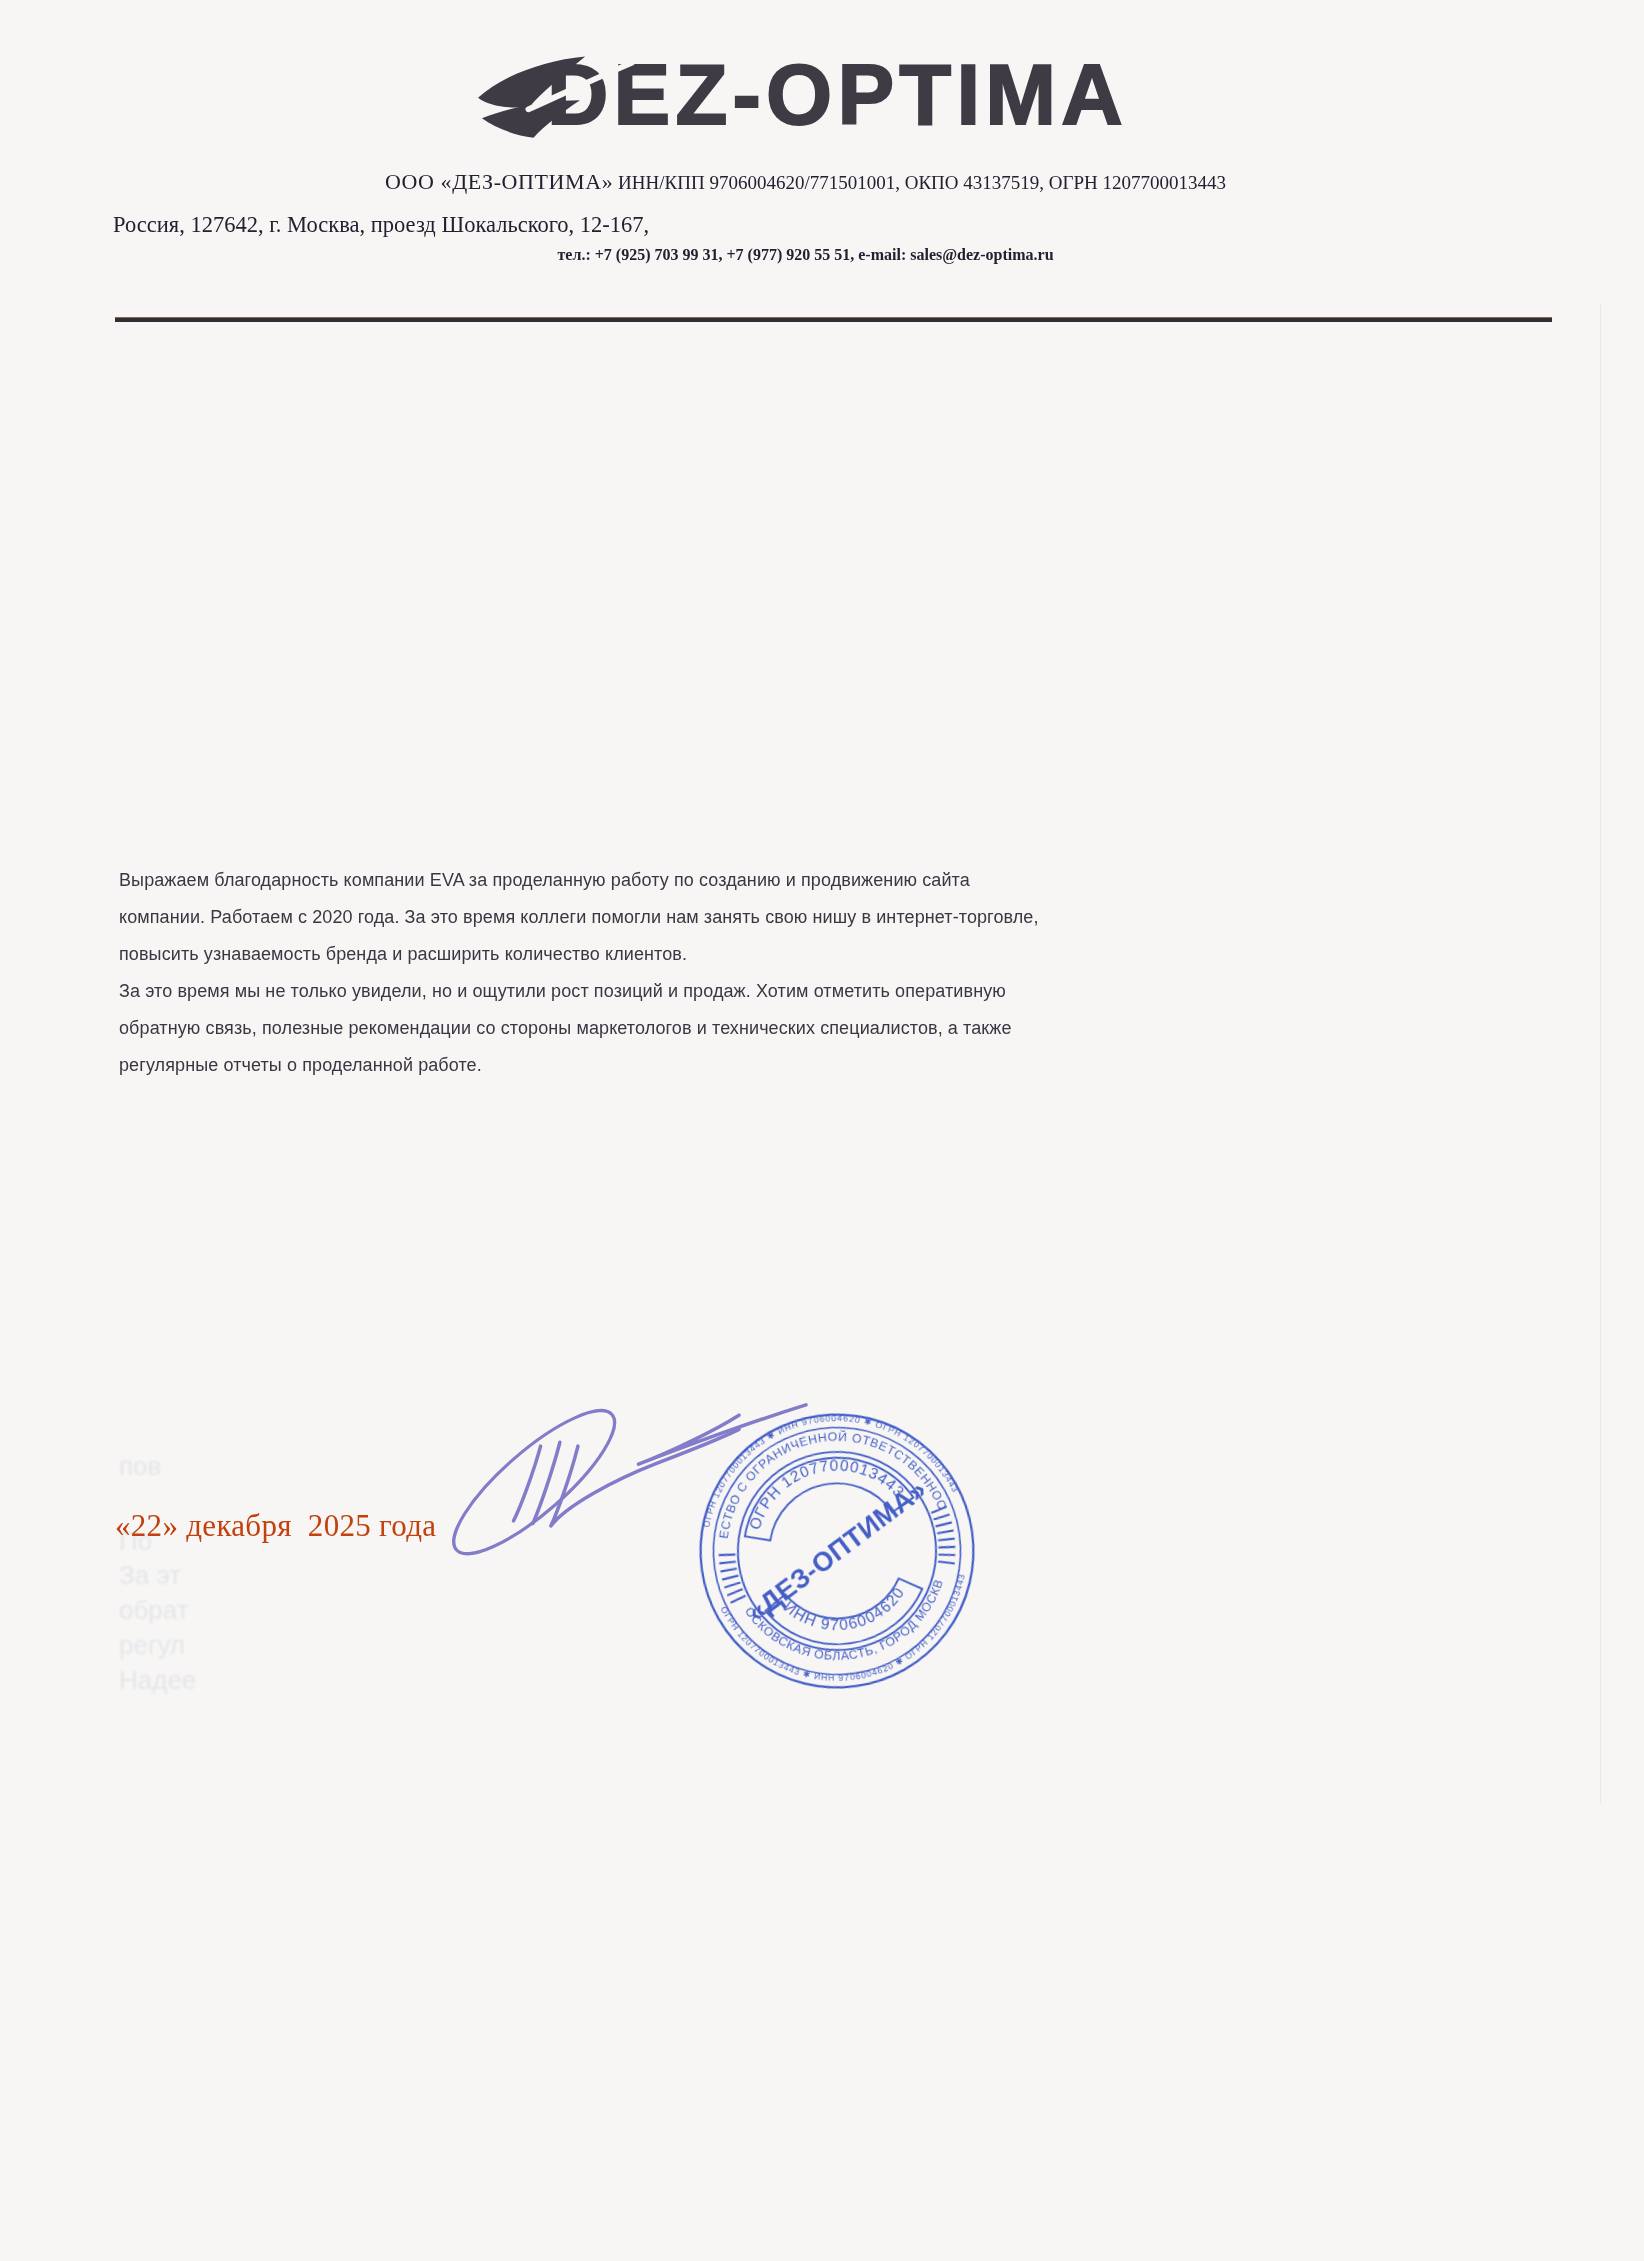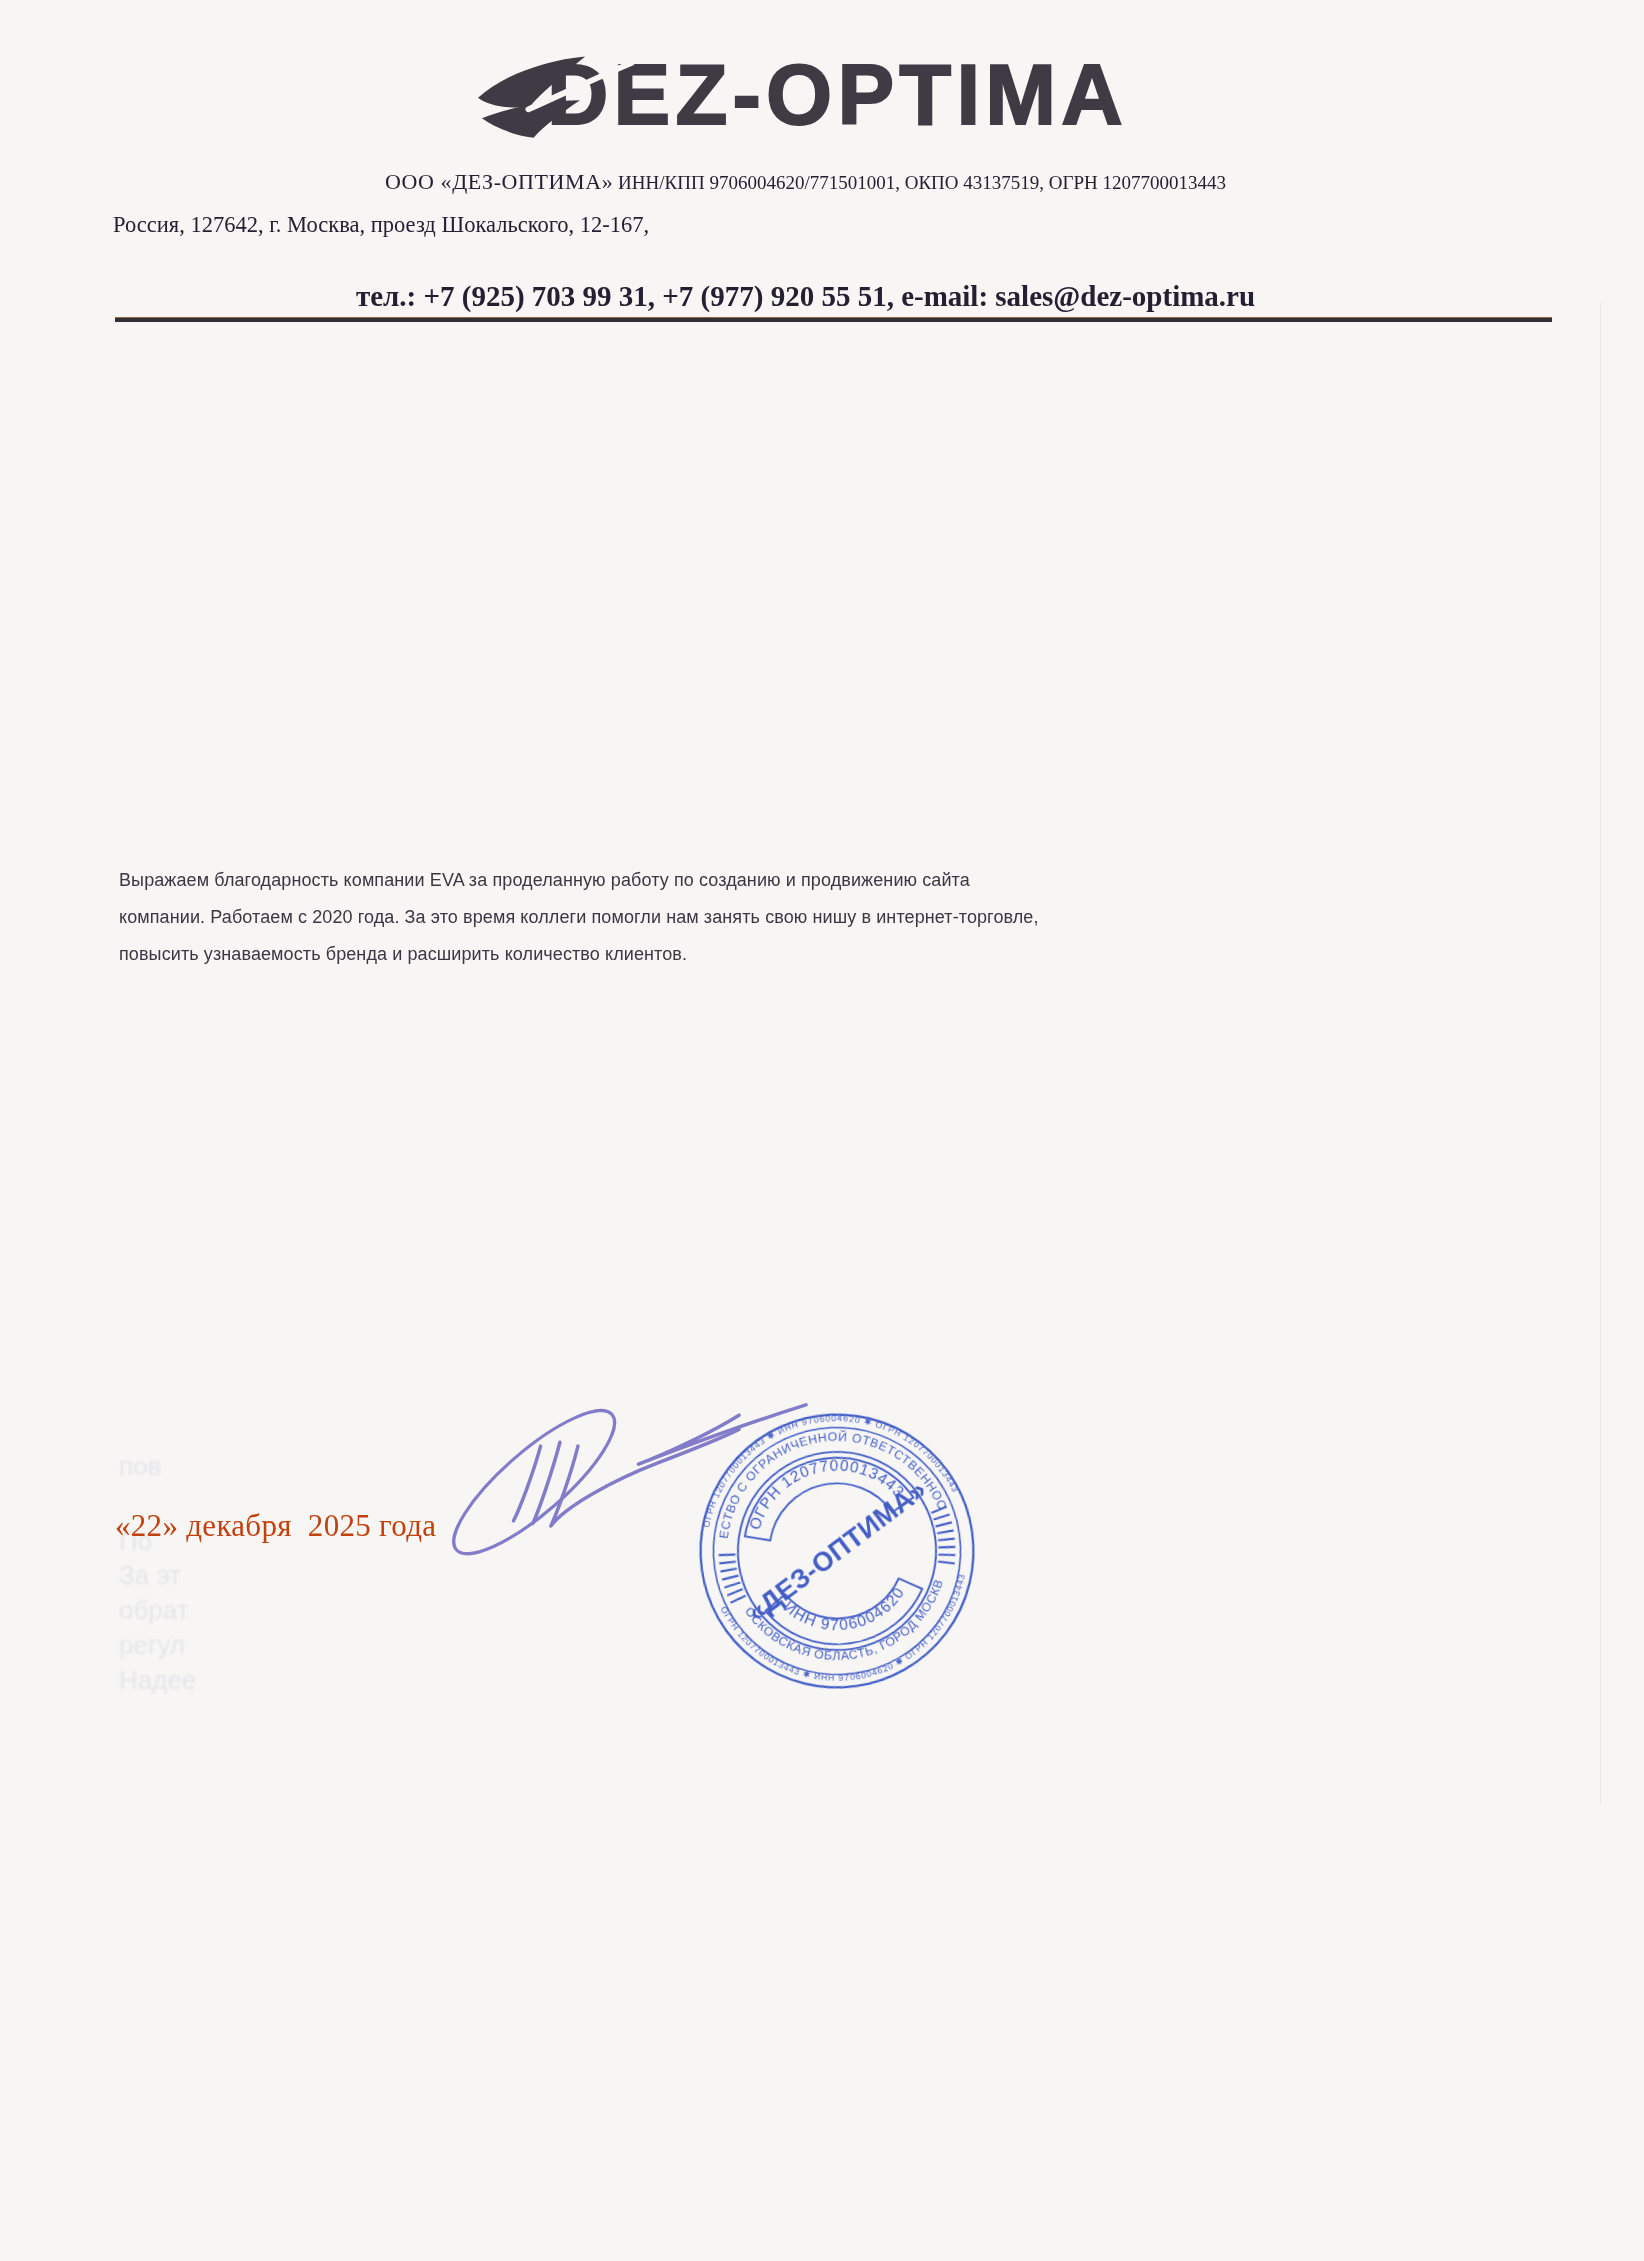--- a/index.html
+++ b/index.html
@@ -16,21 +16,21 @@
     font-size:85px;font-weight:700;letter-spacing:5.2px;line-height:85px;
     color:#3f3b45;-webkit-text-stroke:1.9px #3f3b45;
     white-space:nowrap;z-index:2;
   }
   .logo-wing{position:absolute;left:469px;top:55px;z-index:3;}
   
   .hline1{position:absolute;left:113px;top:162px;width:1385px;text-align:center;white-space:nowrap;line-height:40px;}
   .company-big{font-size:22px;letter-spacing:0.6px;}
   .company-reg{font-size:19px;text-align:right;}
   .hline2{position:absolute;left:113px;top:211px;width:1385px;text-align:left;font-size:22.5px;line-height:27px;}
-  .hline3{position:absolute;left:113px;top:240px;width:1385px;text-align:center;font-size:29px;font-weight:bold;line-height:30px;margin-top:41px;}
+  .hline3{position:absolute;left:113px;top:240px;width:1385px;text-align:center;font-size:16px;font-weight:bold;line-height:30px;}
   .rule{position:absolute;left:115px;top:317px;width:1437px;height:3.9px;background:#332e36;border-top:0.6px solid #8a6a4a;}
   
   .body-text{
     position:absolute;left:119px;top:862px;width:1392px;
     font-family:"Liberation Sans", sans-serif;
     font-size:18px;line-height:37px;color:#3a3742;letter-spacing:0.1px;
   }
   .body-text p{margin:0;white-space:pre-line;}
   
   .ghost{
@@ -65,20 +65,23 @@
   </div>
   <div class="hline2">Россия, 127642, г. Москва, проезд Шокальского, 12-167,</div>
   <div class="hline3">тел.: +7 (925) 703 99 31, +7 (977)  920 55 51, e-mail: sales@dez-optima.ru</div>
   <div class="rule"></div>
 </header>
 
 <main class="body-text">
   <p>Выражаем благодарность компании EVA за проделанную работу по созданию и продвижению сайта
 компании. Работаем с 2020 года. За это время коллеги помогли нам занять свою нишу в интернет-торговле,
 повысить узнаваемость бренда и расширить количество клиентов.</p>
+  <p>За это время мы не только увидели, но и ощутили рост позиций и продаж. Хотим отметить оперативную
+обратную связь, полезные рекомендации со стороны маркетологов и технических специалистов, а также
+регулярные отчеты о проделанной работе.</p>
 </main>
 
 <div class="ghost" style="top:1451px;">пов</div>
 <div class="ghost" style="top:1526px;">По</div>
 <div class="ghost" style="top:1560px;">За эт</div>
 <div class="ghost" style="top:1595px;">обрат</div>
 <div class="ghost" style="top:1630px;">регул</div>
 <div class="ghost" style="top:1665px;">Надее</div>
 
 <div class="date">«22» декабря  2025 года</div>

